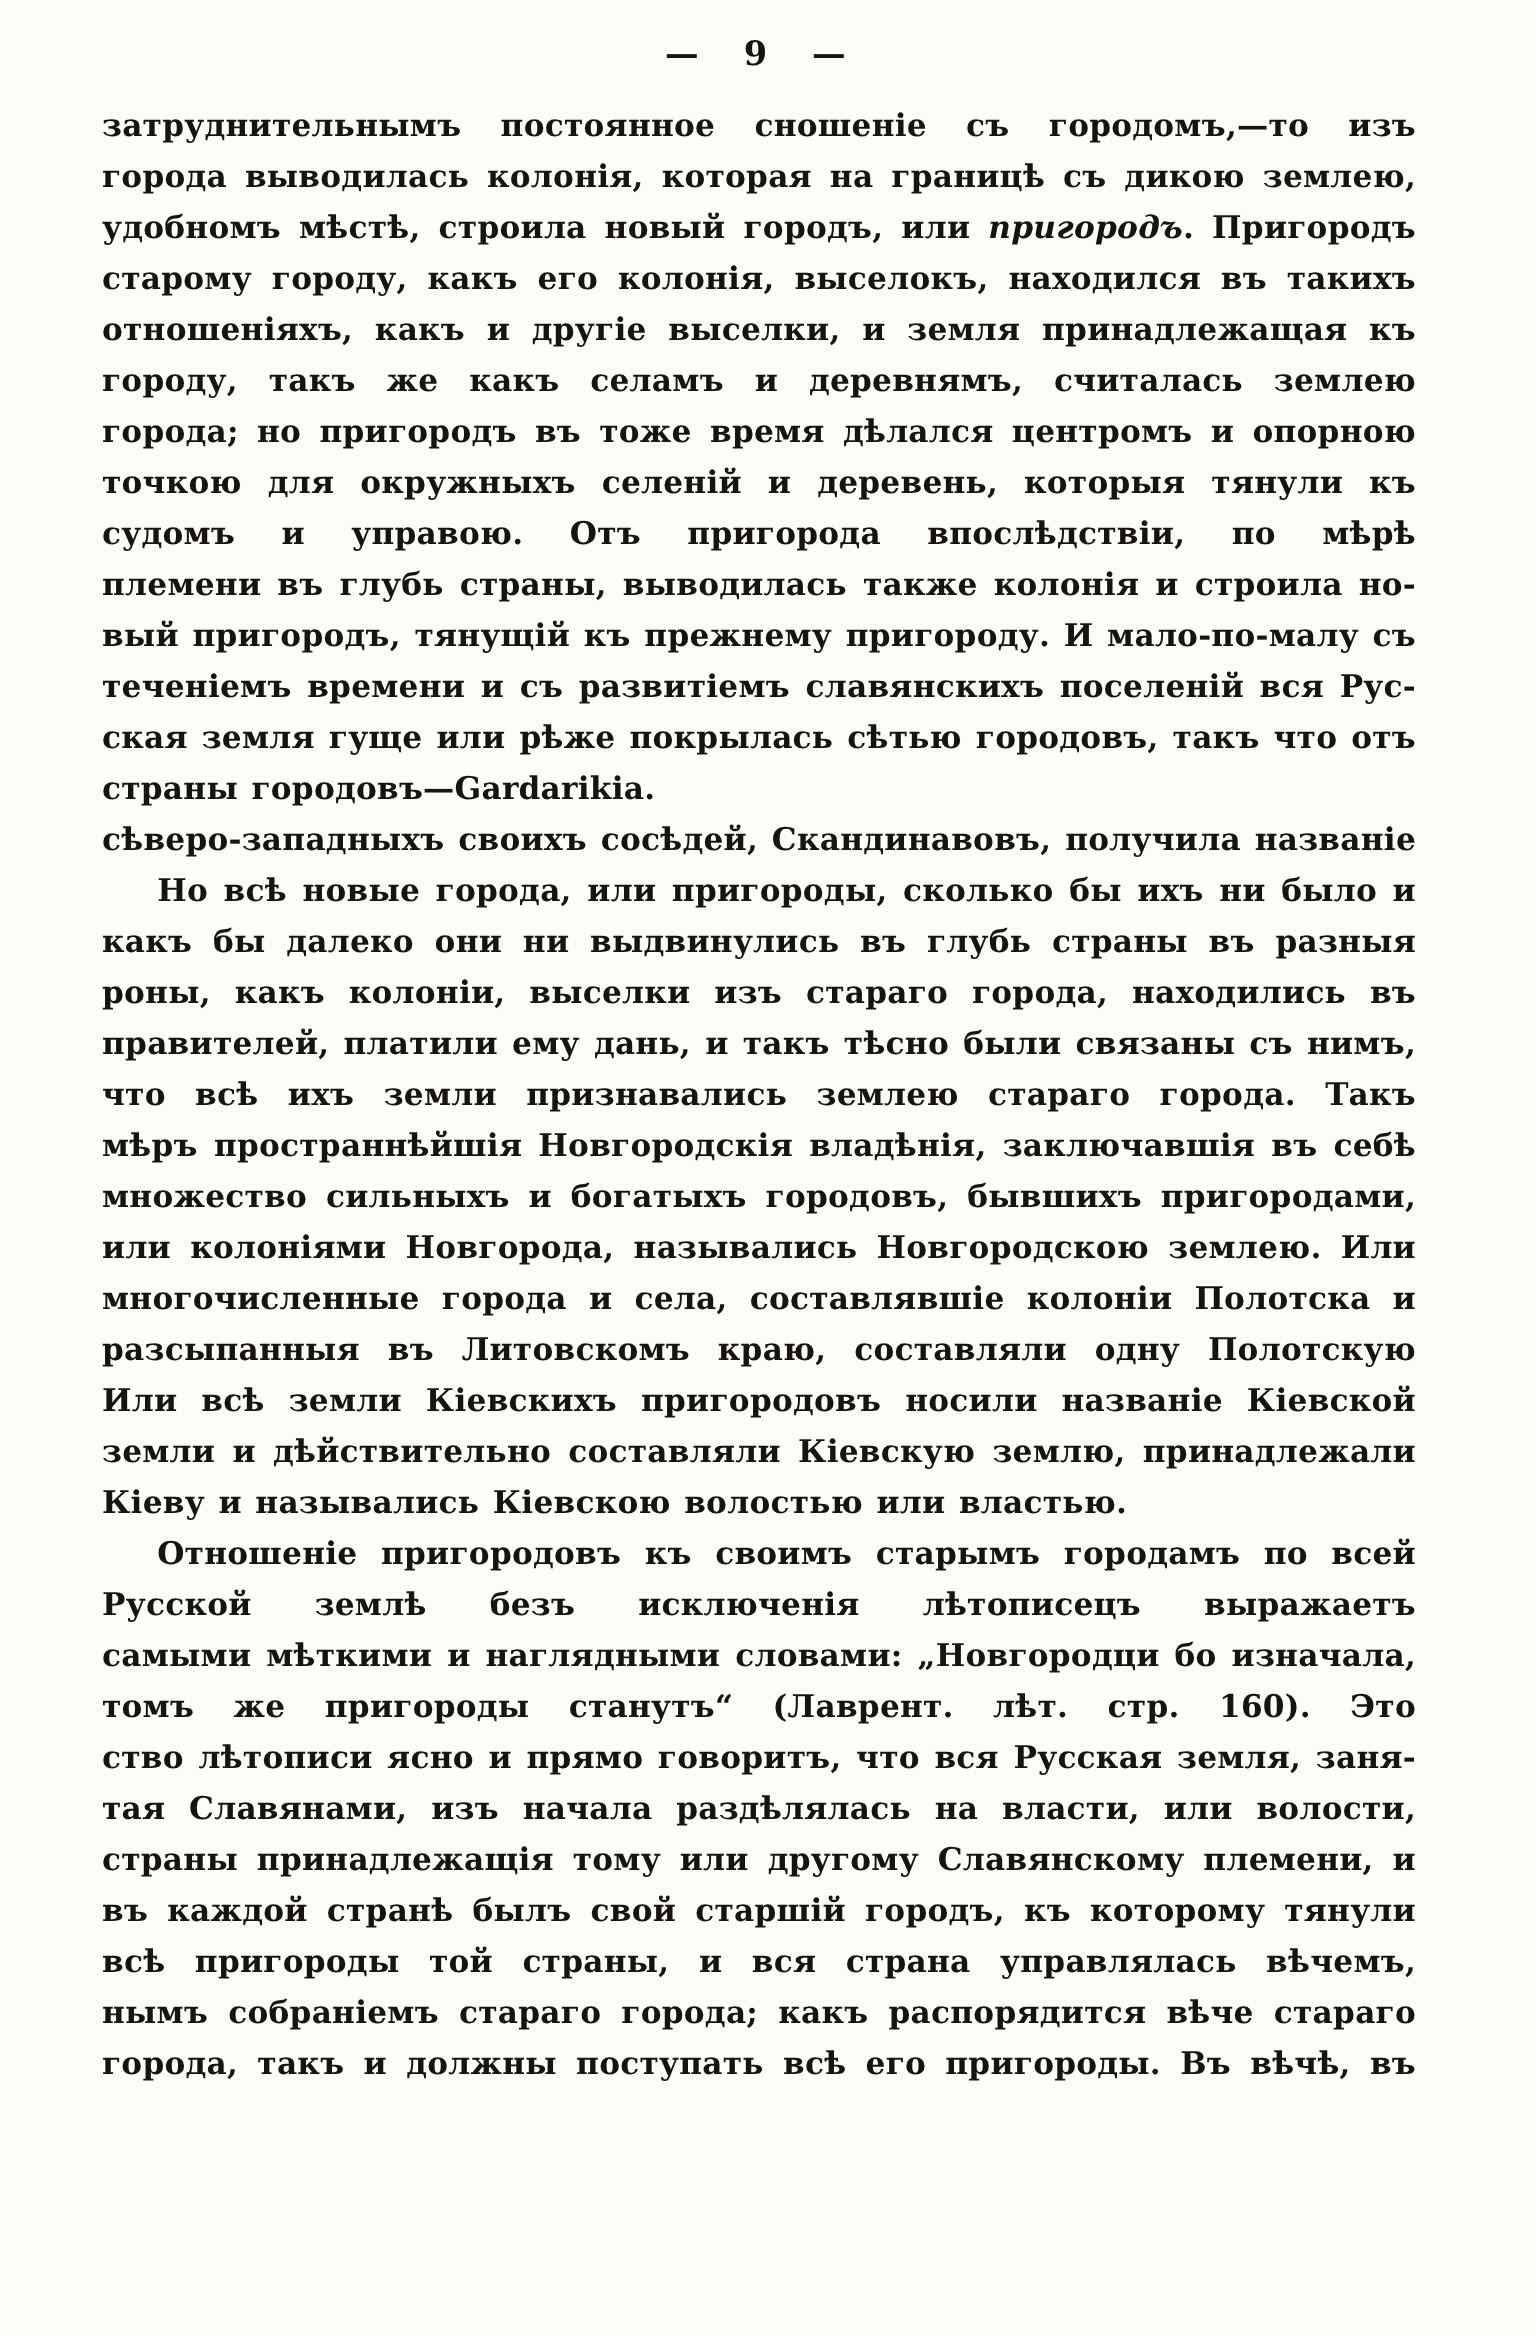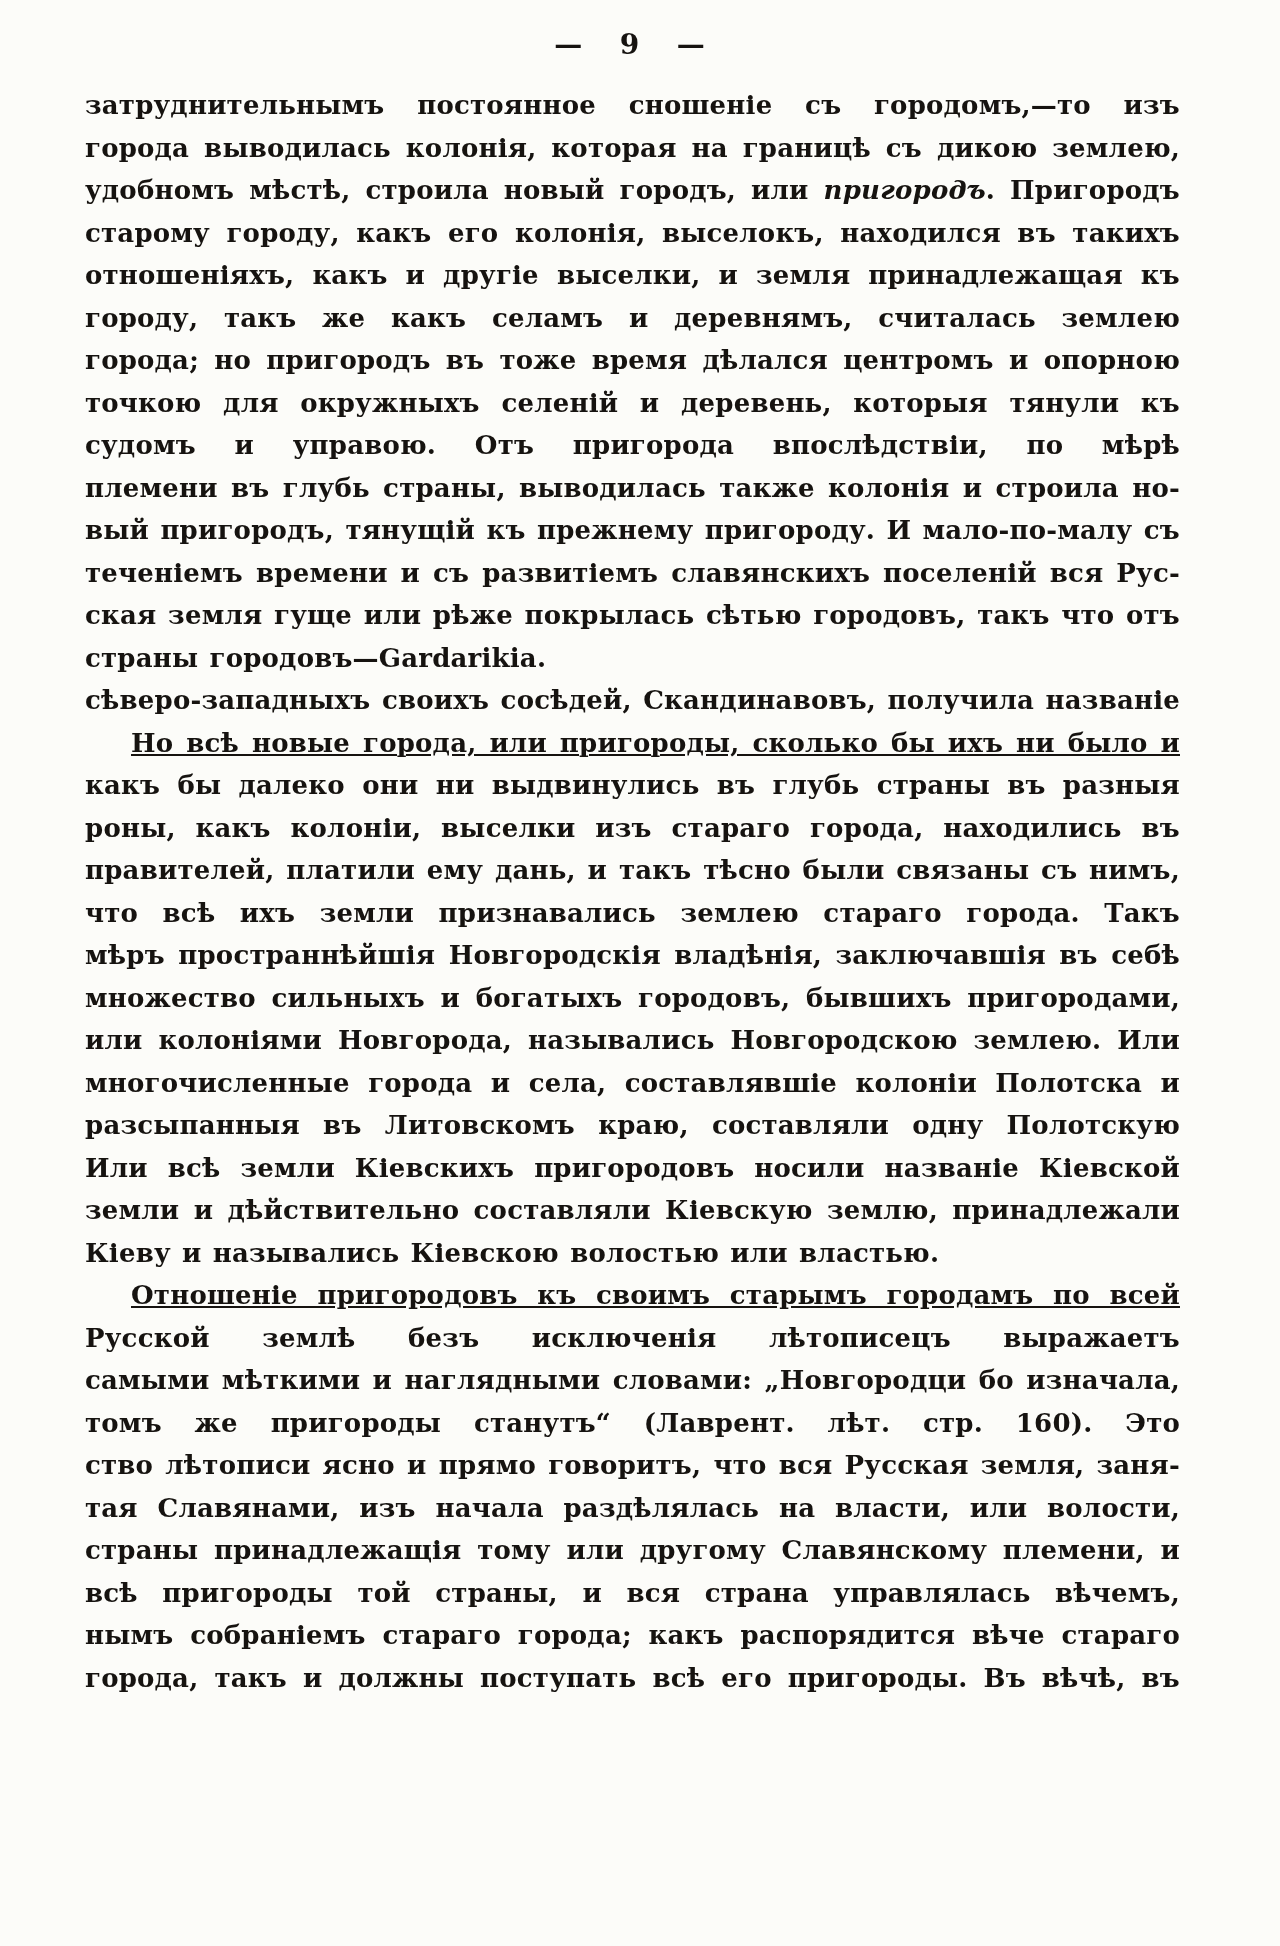--- a/index.html
+++ b/index.html
@@ -43,21 +43,21 @@
     text-align: justify;
     text-align-last: justify;
     letter-spacing: 0.2px;
     word-spacing: 2px;
     overflow: hidden;
   }
   .line-last {
     text-align: left;
     text-align-last: left;
   }
-  .line-indent { text-indent: 46px; text-decoration: underline; }
+  .line-indent { text-indent: 46px; }
   .italic { font-style: italic; }
 </style>
 </head>
 <body>
 
 <div class="page">
   <div class="pageno">—  9  —</div>
   <div class="text-block">
       <div class="paragraph">
         <div class="line"><span class="">затруднительнымъ постоянное сношеніе съ городомъ,—то изъ стараго</span></div>
@@ -92,18 +92,19 @@
         <div class="line line-last"><span class="">Кіеву и назывались Кіевскою волостью или властью.</span></div>
       </div>
       <div class="paragraph">
         <div class="line line-indent"><span class="">Отношеніе пригородовъ къ своимъ старымъ городамъ по всей</span></div>
         <div class="line"><span class="">Русской землѣ безъ исключенія лѣтописецъ выражаетъ слѣдующими,</span></div>
         <div class="line"><span class="">самыми мѣткими и наглядными словами: „Новгородци бо изначала, и</span></div>
         <div class="line"><span class="">томъ же пригороды станутъ“ (Лаврент. лѣт. стр. 160). Это свидѣтель-</span></div>
         <div class="line"><span class="">ство лѣтописи ясно и прямо говоритъ, что вся Русская земля, заня-</span></div>
         <div class="line"><span class="">тая Славянами, изъ начала раздѣлялась на власти, или волости,</span></div>
         <div class="line"><span class="">страны принадлежащія тому или другому Славянскому племени, и</span></div>
+        <div class="line"><span class="">въ каждой странѣ былъ свой старшій городъ, къ которому тянули</span></div>
         <div class="line"><span class="">всѣ пригороды той страны, и вся страна управлялась вѣчемъ, народ-</span></div>
         <div class="line"><span class="">нымъ собраніемъ стараго города; какъ распорядится вѣче стараго</span></div>
         <div class="line"><span class="">города, такъ и должны поступать всѣ его пригороды. Въ вѣчѣ, въ</span></div>
       </div>
     </div>
 </div>
 
 </body></html>

